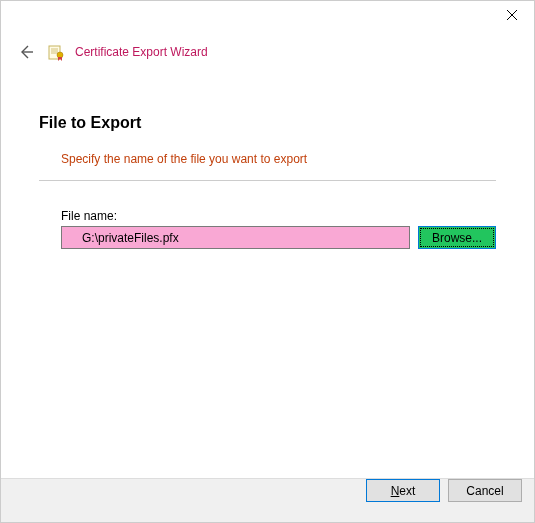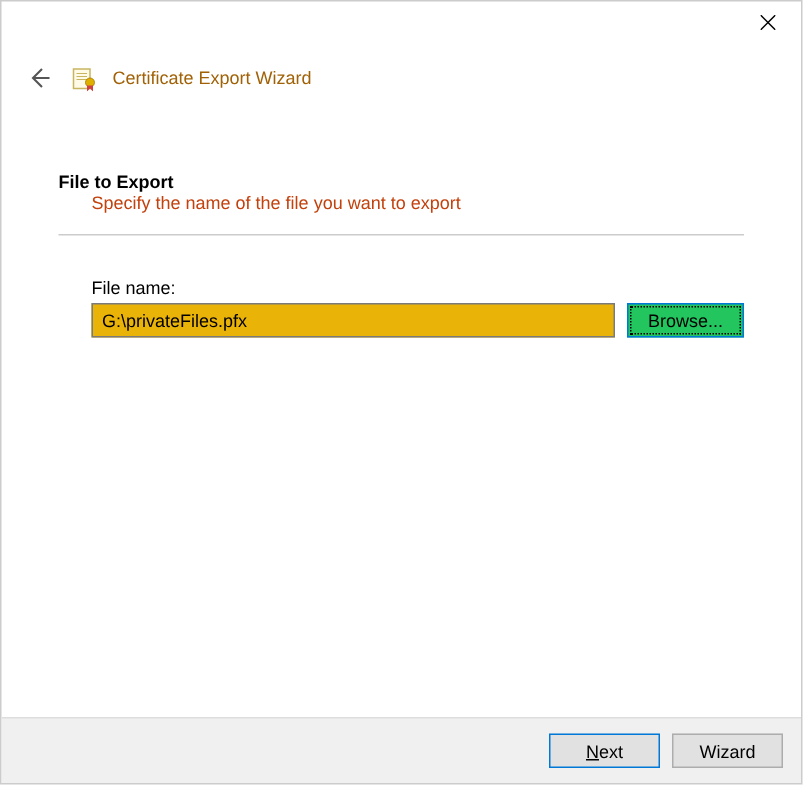--- a/index.html
+++ b/index.html
@@ -40,30 +40,30 @@
       display: flex;
       align-items: center;
       justify-content: center;
       color: #555;
       cursor: pointer;
     }
     .back-arrow svg { width: 16px; height: 16px; }
     .cert-icon { display: flex; align-items: center; }
     .wizard-title {
       font-size: 12px;
-      color: #a16207;
+      color: #be185d;
     }
     .content {
       padding: 35px 38px 0 38px;
     }
     .section-heading {
-      font-size: 12px;
+      font-size: 16px;
       font-weight: 600;
       color: #000;
-      margin-bottom: 0;
+      margin-bottom: 20px;
     }
     .section-sub {
       font-size: 12px;
       color: #c2410c;
       padding-left: 22px;
       margin-bottom: 14px;
     }
     .hr {
       border: none;
       border-top: 1px solid #ccc;
@@ -79,24 +79,24 @@
     }
     .field-row {
       display: flex;
       align-items: stretch;
       gap: 8px;
     }
     .filename-input {
       flex: 1;
       height: 23px;
       border: 1px solid #7a7a7a;
-      padding: 2px 6px;
+      padding: 2px 20px;
       font-family: inherit;
       font-size: 12px;
-      background: #eab308;
+      background: #f9a8d4;
     }
     .browse-btn {
       width: 78px;
       height: 23px;
       border: 1px solid #0078d7;
       outline: 1px dotted #000;
       outline-offset: -3px;
       background: #22c55e;
       font-family: inherit;
       font-size: 12px;
@@ -105,21 +105,21 @@
     .footer {
       position: absolute;
       bottom: 0;
       left: 0;
       right: 0;
       height: 44px;
       background: #f0f0f0;
       border-top: 1px solid #ddd;
       display: flex;
       justify-content: flex-end;
-      align-items: center;
+      align-items: flex-start;
       padding-right: 12px;
       gap: 8px;
     }
     .footer-btn {
       width: 74px;
       height: 23px;
       border: 1px solid #adadad;
       background: #e1e1e1;
       font-family: inherit;
       font-size: 12px;
@@ -172,14 +172,14 @@
     <div class="field-label">File name:</div>
     <div class="field-row">
       <input type="text" class="filename-input" value="G:\privateFiles.pfx" style="">
       <button class="browse-btn">Browse...</button>
     </div>
   </div>
 </div>
 
 <div class="footer">
   <button class="footer-btn primary underline-first">Next</button>
-  <button class="footer-btn">Wizard</button>
+  <button class="footer-btn">Cancel</button>
 </div>
 
 </body></html>

